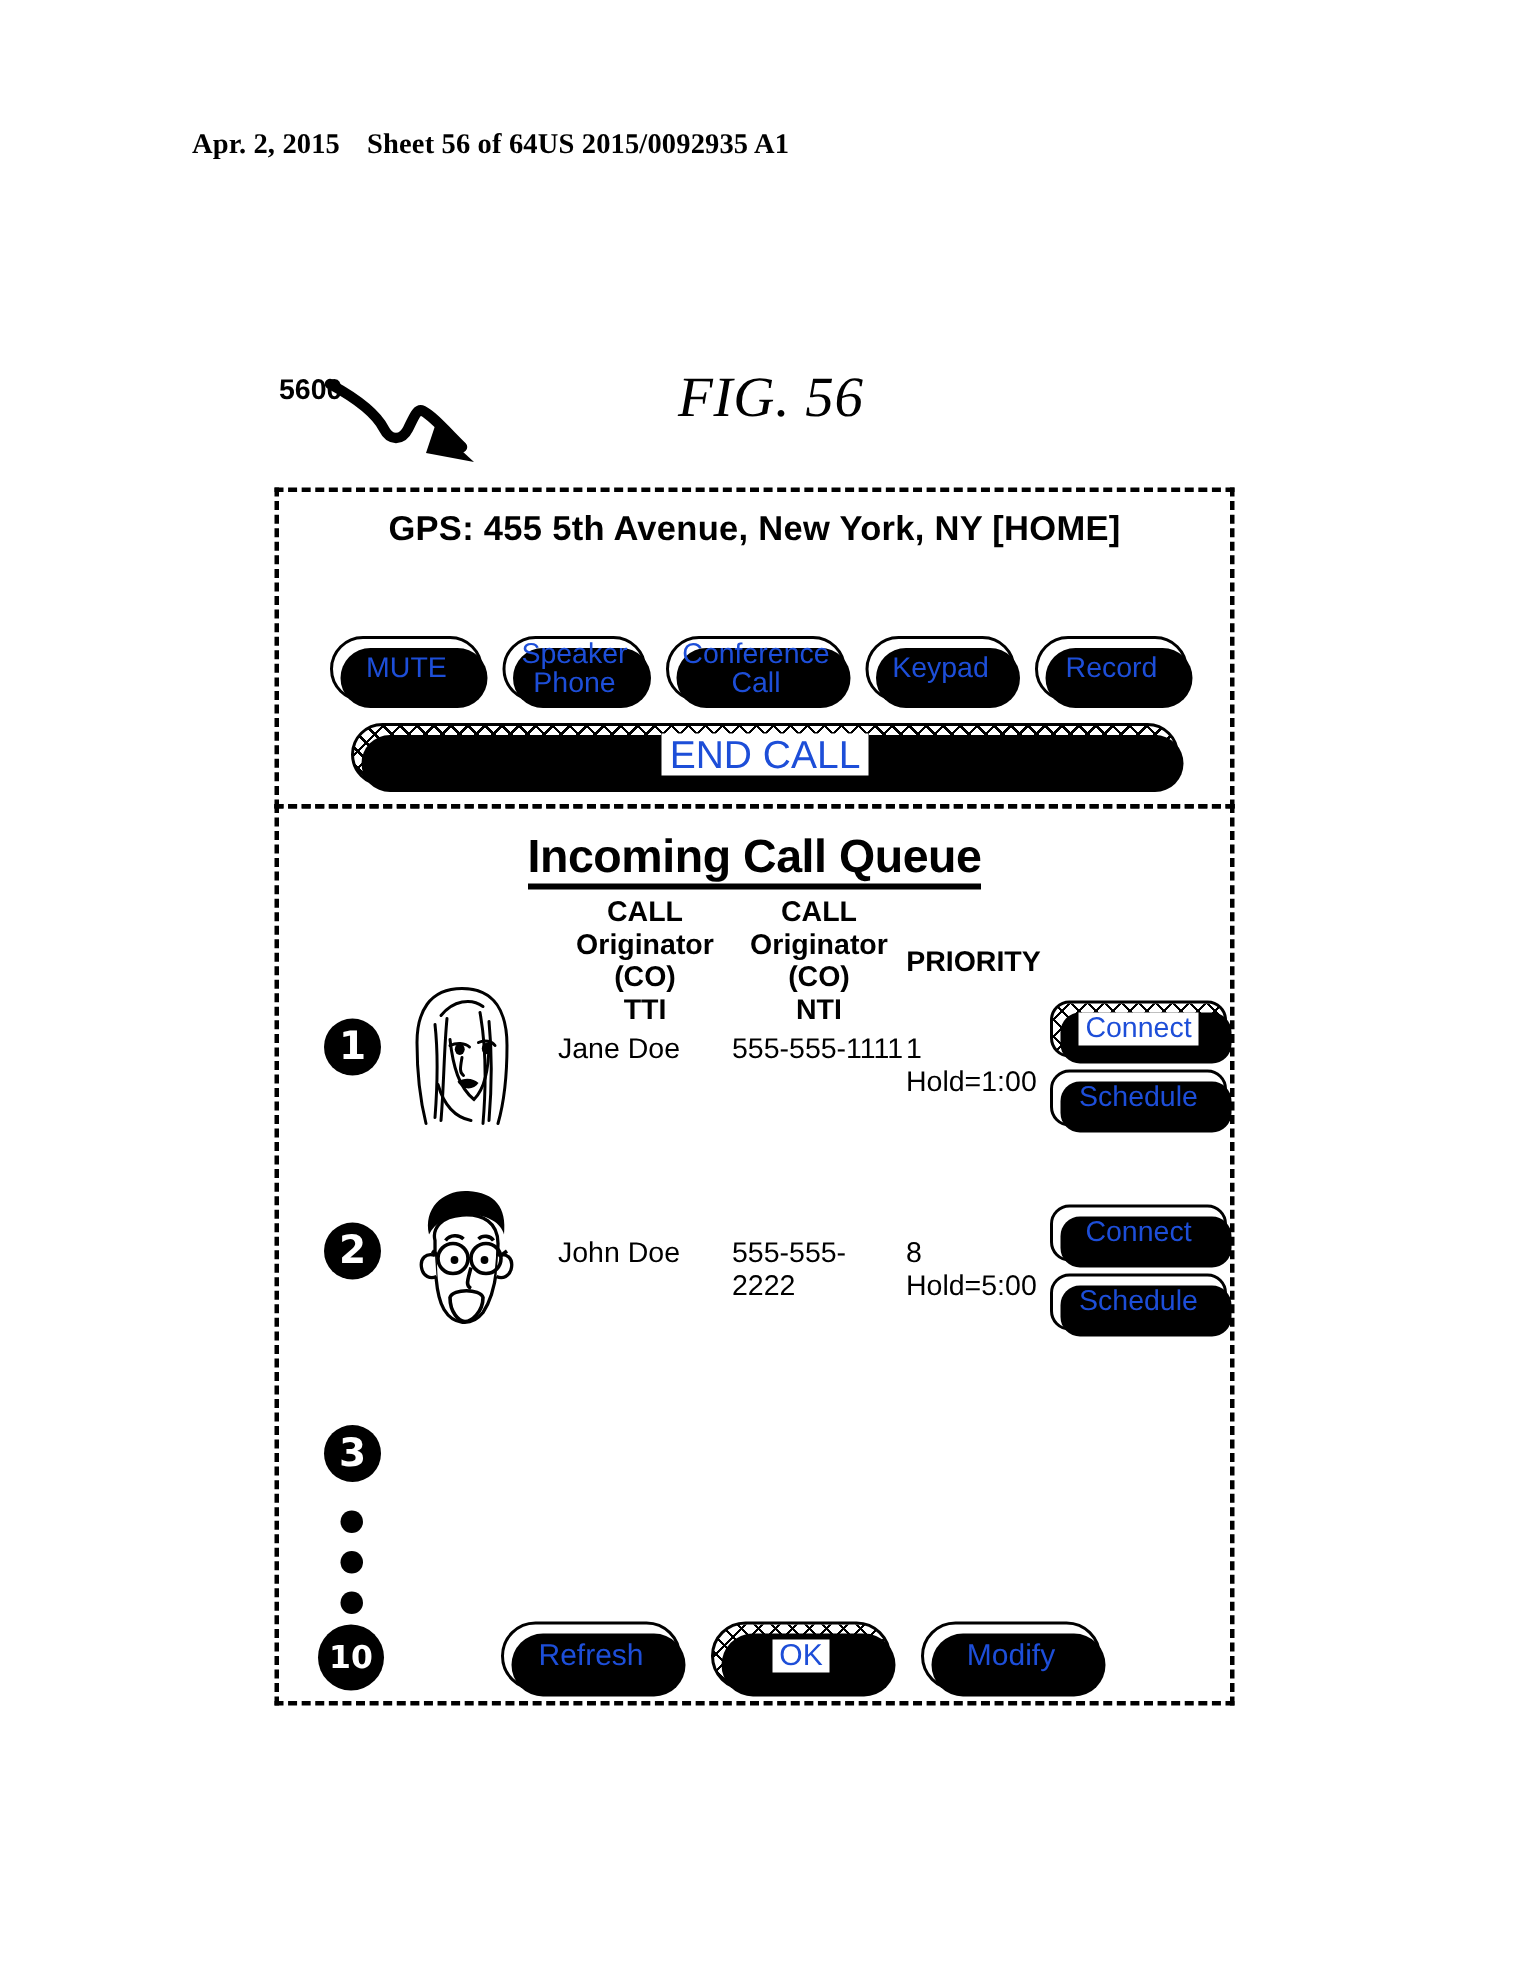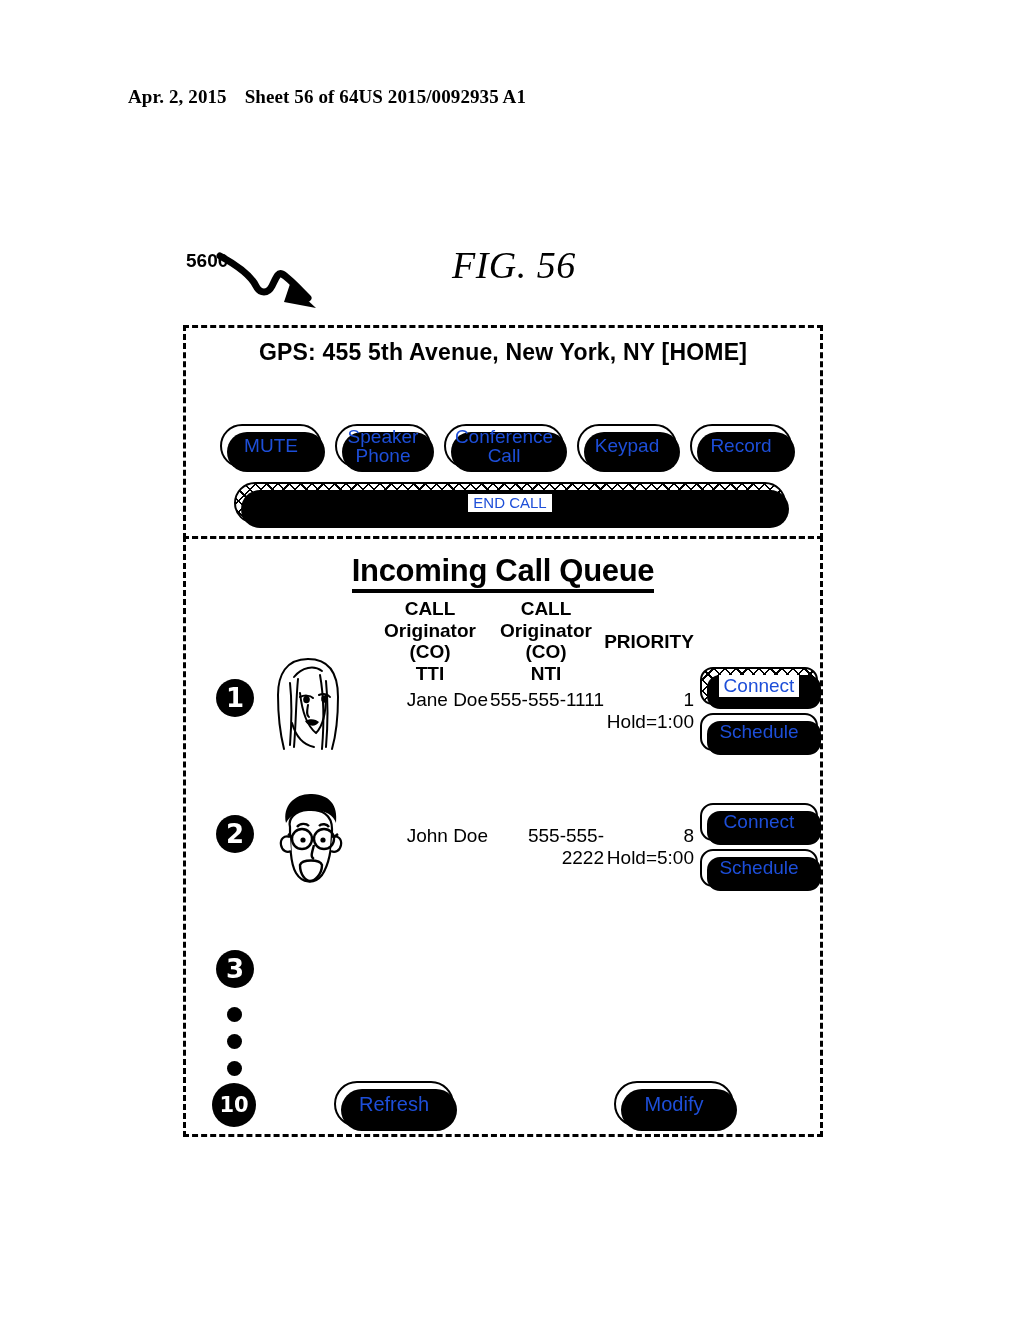--- a/index.html
+++ b/index.html
@@ -163,21 +163,21 @@
     position: absolute;
     top: 154px;
     left: 48px;
     width: 552px;
   }
   .endcall {
     display: flex;
     width: 100%;
     height: 42px;
     border-radius: 24px;
-    font-size: 15px;
+    font-size: 26px;
   }
 
   
   .queue-title {
     position: absolute;
     top: 14px;
     left: 0;
     width: 100%;
     text-align: center;
     font-size: 31px;
@@ -248,21 +248,21 @@
   .q-fields {
     position: absolute;
     left: 186px;
     top: 36px;
     width: 322px;
     display: flex;
     align-items: flex-start;
   }
   .q-cell {
     font-size: 19px;
-    text-align: right;
+    text-align: left;
     line-height: 1.15;
   }
   .q-cell.c-tti  { width: 116px; }
   .q-cell.c-nti  { width: 116px; }
   .q-cell.c-prio { width: 90px; }
 
   .row-actions {
     position: absolute;
     left: 514px;
     top: 14px;
@@ -494,18 +494,21 @@
       <i></i>
         <i></i>
         <i></i>
     </div>
     <div class="badge b-ten">10</div>
 
     <div class="footer-row">
       <div class="pill">
         <span>Refresh</span>
       </div>
+      <div class="pill hatched">
+        <span>OK</span>
+      </div>
       <div class="pill">
         <span>Modify</span>
       </div>
     </div>
   </div>
 </div>
 
 </body></html>

